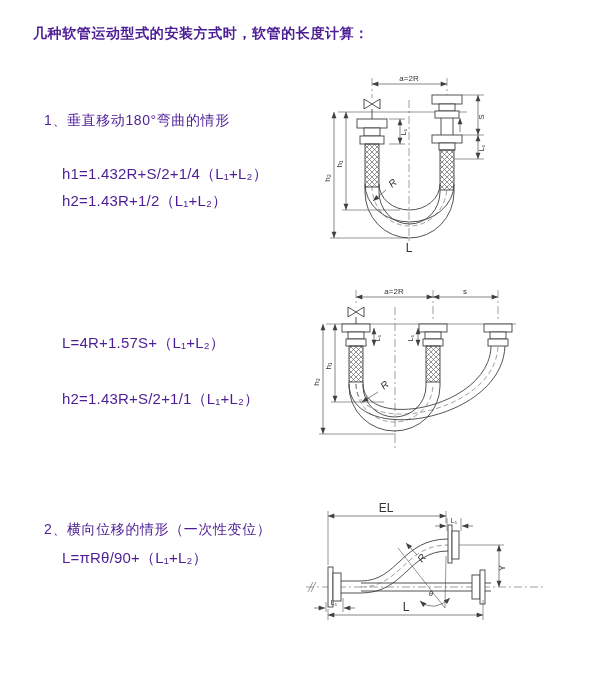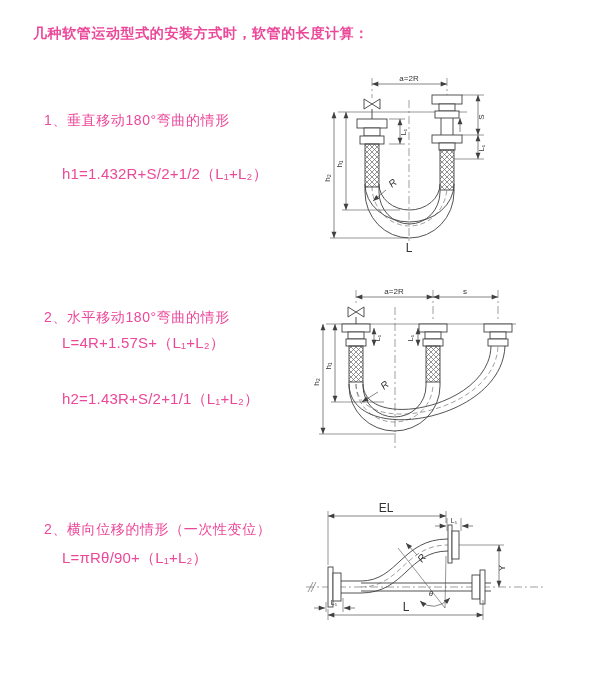--- a/index.html
+++ b/index.html
@@ -1,18 +1,18 @@
 <!DOCTYPE html>
 <html><head>
 <meta charset="utf-8">
 <style>
   html,body { margin:0; padding:0; background:#ffffff; }
   .page {
     position:relative; width:600px; height:675px; background:#fff;
-    font-family:"Liberation Sans","DejaVu Sans",sans-serif; color:#ec4899;
+    font-family:"Liberation Sans","DejaVu Sans",sans-serif; color:#4c1d95;
     overflow:hidden;
   }
   .title {
     position:absolute; left:33px; top:25px; margin:0;
     font-size:14px; font-weight:bold; letter-spacing:.6px;
   }
   .heading {
     position:absolute; left:44px; font-size:14px; font-weight:normal; letter-spacing:.6px;
   }
   .formula {
@@ -32,21 +32,22 @@
   svg.diagram .dash { stroke:#606060; stroke-width:.6; fill:none; stroke-dasharray:5 3; }
 </style>
 </head>
 <body>
 
 <div class="page">
 
   <h1 class="title">几种软管运动型式的安装方式时，软管的长度计算：</h1>
 
   <div class="heading" style="top:112px">1、垂直移动180°弯曲的情形</div>
-  <div class="formula" style="top:165px">h1=1.432R+S/2+1/2（L₁+L₂）</div>
+  <div class="formula" style="top:165px">h1=1.432R+S/2+1/4（L₁+L₂）</div>
+  <div class="formula" style="top:192px">h2=1.43R+1/2（L₁+L₂）</div>
 
   <svg class="diagram" style="left:312px; top:72px" width="268" height="192" viewBox="0 0 268 192">
     <defs>
       <marker id="m1" viewBox="0 0 10 10" refX="9" refY="5" markerWidth="9" markerHeight="7" markerUnits="userSpaceOnUse" orient="auto-start-reverse">
         <path d="M0,1.5 L9,5 L0,8.5 z" fill="#404040"></path>
       </marker>
       <pattern id="hx1" patternUnits="userSpaceOnUse" width="5" height="5">
         <path d="M0,0 L5,5 M5,0 L0,5" stroke="#666" stroke-width=".7"></path>
       </pattern>
     </defs>
@@ -124,21 +125,20 @@
     </g>
 
     <g>
       <line class="dim" x1="74" y1="118" x2="61" y2="129" marker-end="url(#m1)"></line>
       <text x="80" y="116" font-size="10" font-style="italic" transform="rotate(-40 80 116)">R</text>
     </g>
 
     <text x="97" y="180" font-size="12" text-anchor="middle">L</text>
   </svg>
 
-  <div class="heading" style="top:309px">2、水平移动180°弯曲的情形</div>
   <div class="formula" style="top:334px">L=4R+1.57S+（L₁+L₂）</div>
   <div class="formula" style="top:390px">h2=1.43R+S/2+1/1（L₁+L₂）</div>
 
   <svg class="diagram" style="left:306px; top:282px" width="292" height="178" viewBox="0 0 292 178">
     <defs>
       <marker id="m2" viewBox="0 0 10 10" refX="9" refY="5" markerWidth="9" markerHeight="7" markerUnits="userSpaceOnUse" orient="auto-start-reverse">
         <path d="M0,1.5 L9,5 L0,8.5 z" fill="#404040"></path>
       </marker>
       <pattern id="hx2" patternUnits="userSpaceOnUse" width="5" height="5">
         <path d="M0,0 L5,5 M5,0 L0,5" stroke="#666" stroke-width=".7"></path>

